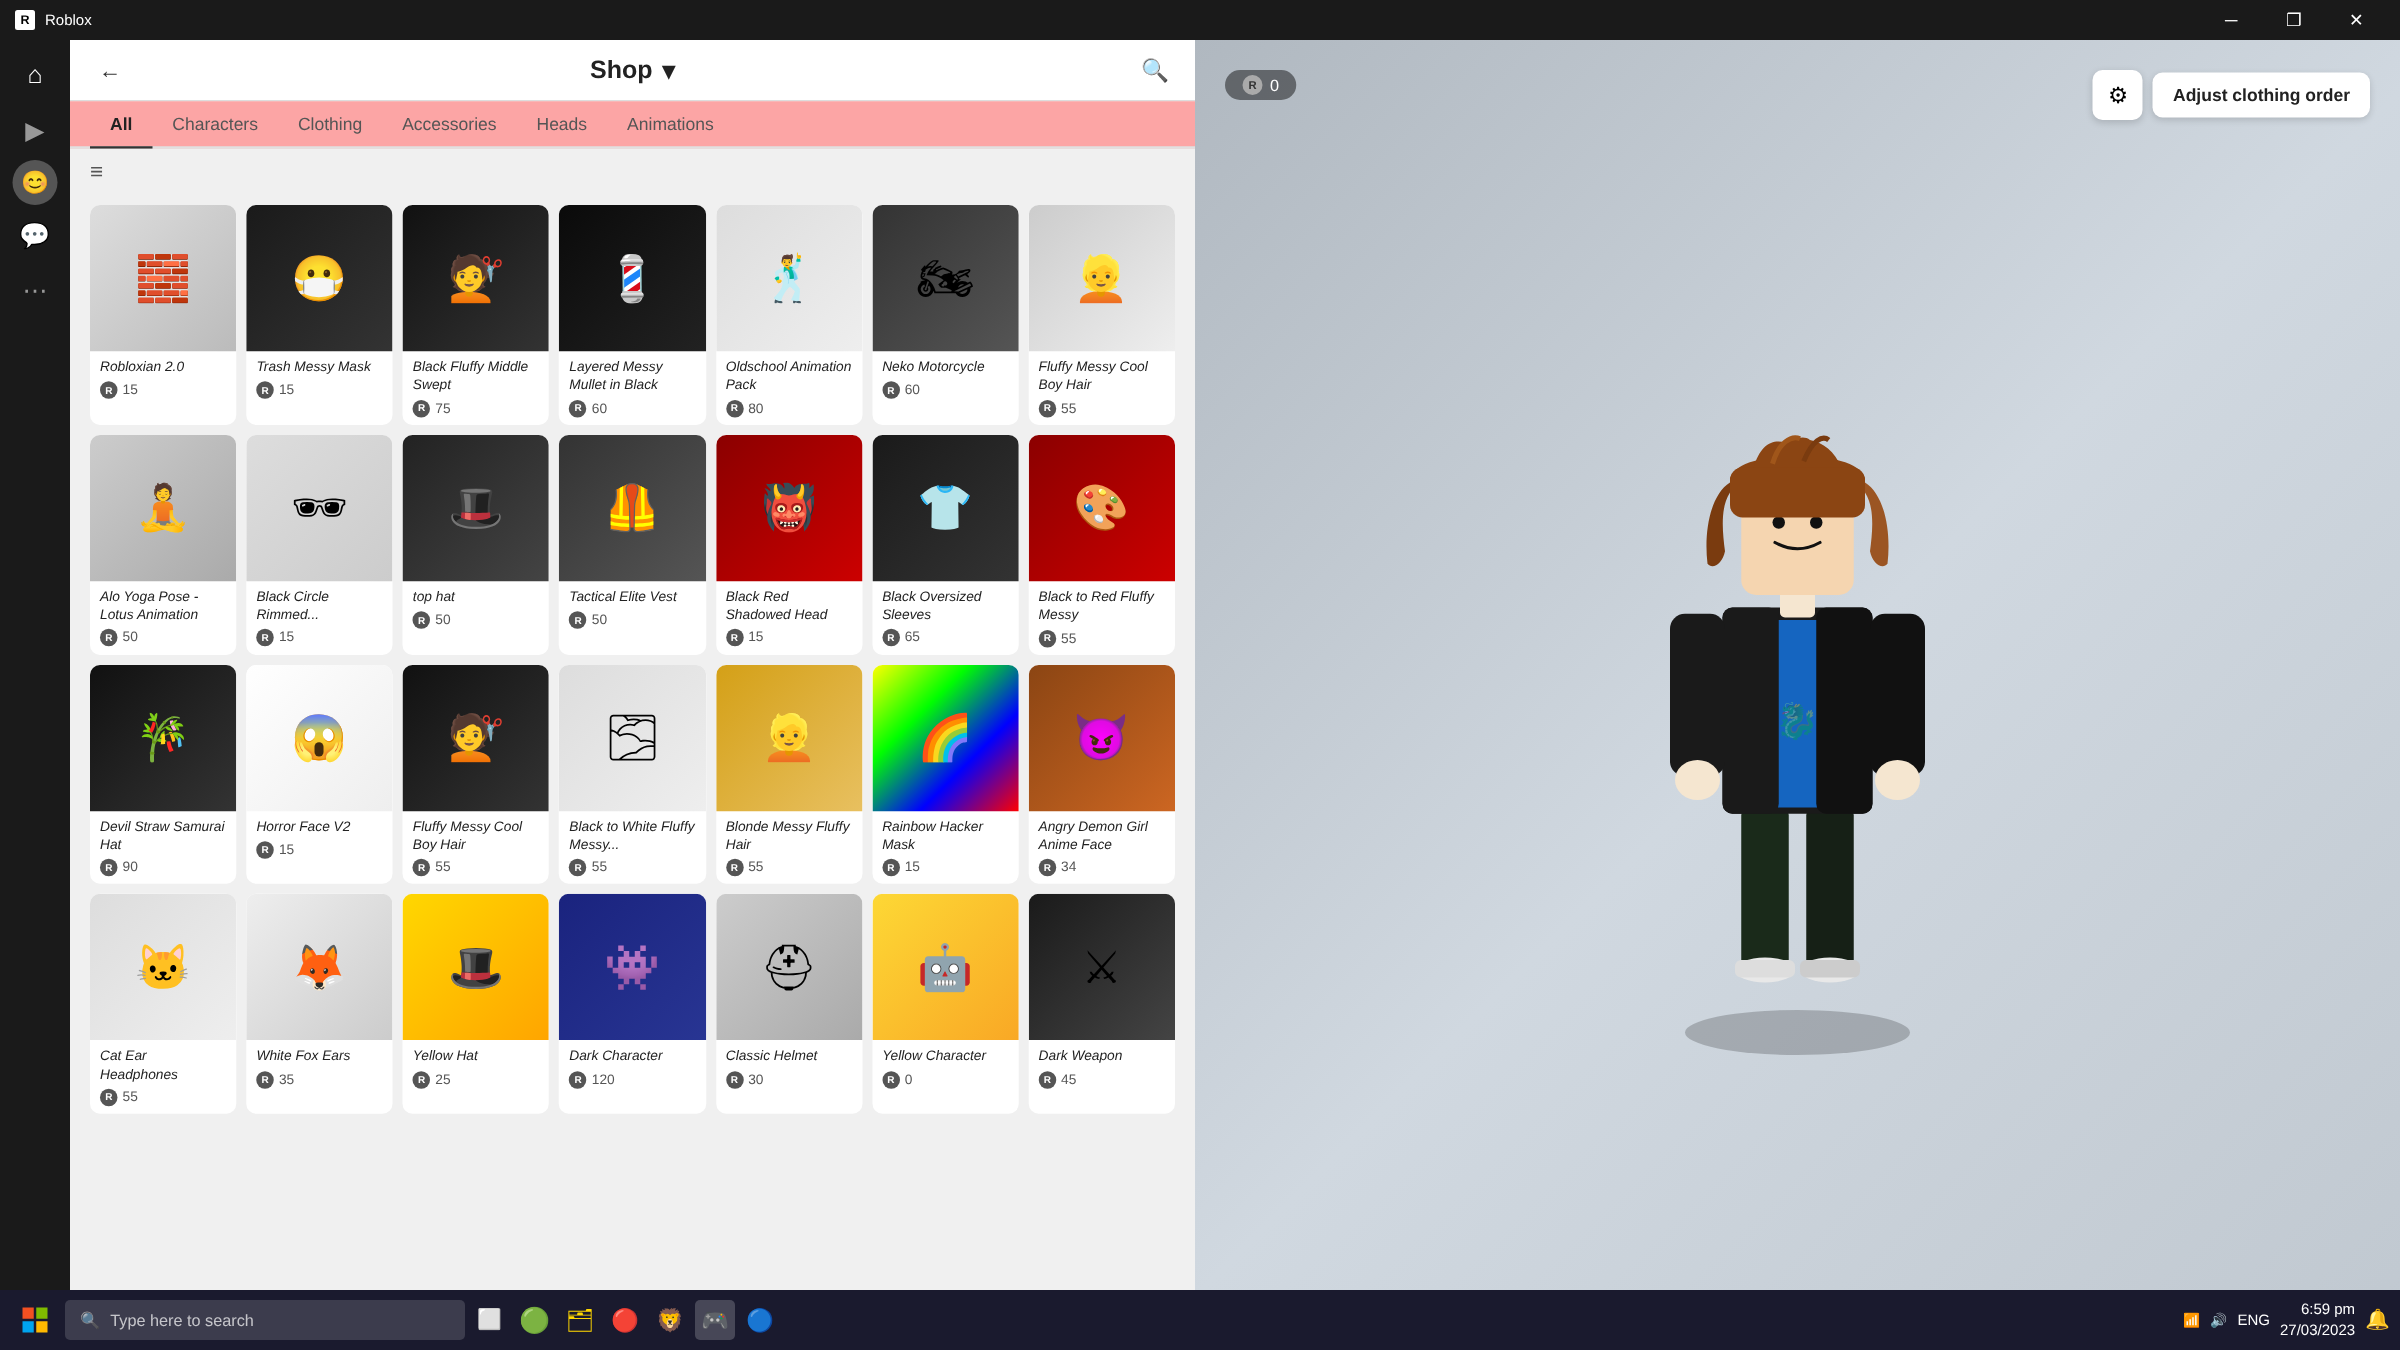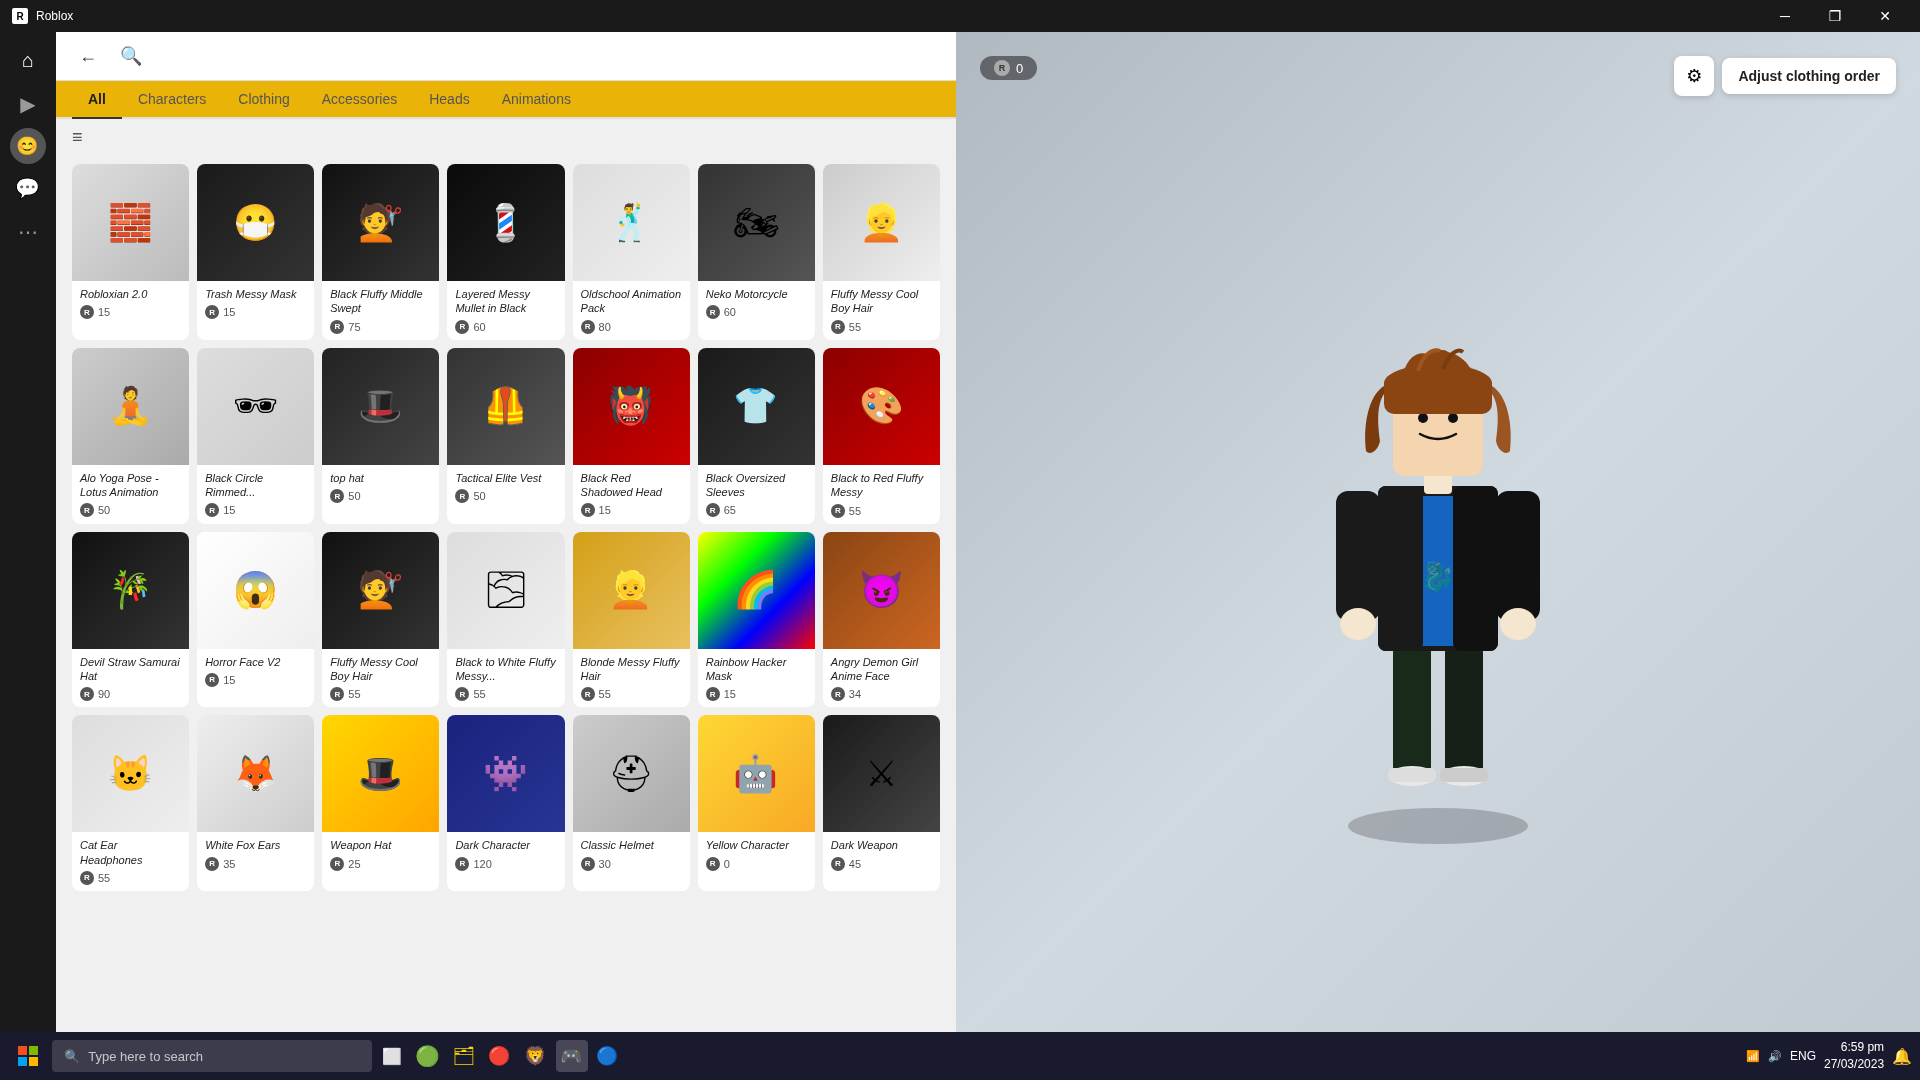--- a/index.html
+++ b/index.html
@@ -98,21 +98,21 @@
       cursor: pointer;
     }
     .search-btn {
       width: 32px; height: 32px;
       display: flex; align-items: center; justify-content: center;
       cursor: pointer; font-size: 18px; color: #333;
     }
 
     
     .nav-tabs {
-      background: #eab308;
+      background: #fca5a5;
       display: flex;
       padding: 0 16px;
       border-bottom: 2px solid #e0e0e0;
     }
     .nav-tab {
       padding: 10px 16px;
       font-size: 14px;
       color: #555;
       cursor: pointer;
       border-bottom: 2px solid transparent;
@@ -336,20 +336,24 @@
     </div>
     <div class="sidebar-item">
       <span>⋯</span>
     </div>
   </div>
 
   <div class="shop-panel">
 
     <div class="shop-header">
       <div class="back-btn">←</div>
+      <div class="shop-title-btn">
+        <span>Shop</span>
+        <span>▾</span>
+      </div>
       <div class="search-btn">🔍</div>
     </div>
 
     <div class="nav-tabs">
       <div class="nav-tab active">All</div>
       <div class="nav-tab">Characters</div>
       <div class="nav-tab">Clothing</div>
       <div class="nav-tab">Accessories</div>
       <div class="nav-tab">Heads</div>
       <div class="nav-tab">Animations</div>
@@ -586,21 +590,21 @@
             <div class="item-name">White Fox Ears</div>
             <div class="item-price">
               <div class="robux-icon">R</div>
               <span>35</span>
             </div>
           </div>
         </div>
         <div class="item-card">
           <div class="item-thumb thumb-yellow" style="font-size: 36px;">🎩</div>
           <div class="item-info">
-            <div class="item-name">Weapon Hat</div>
+            <div class="item-name">Yellow Hat</div>
             <div class="item-price">
               <div class="robux-icon">R</div>
               <span>25</span>
             </div>
           </div>
         </div>
         <div class="item-card">
           <div class="item-thumb thumb-blue-character" style="font-size: 36px;">👾</div>
           <div class="item-info">
             <div class="item-name">Dark Character</div>

